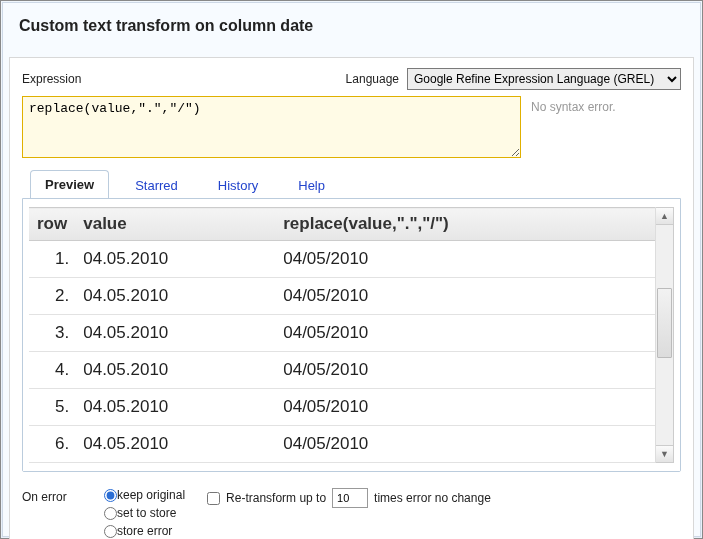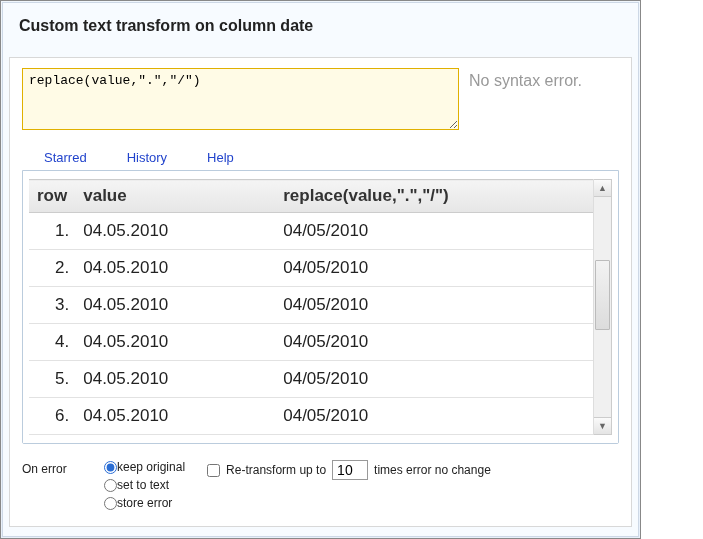--- a/index.html
+++ b/index.html
@@ -4,21 +4,21 @@
 <style>
   * { box-sizing: border-box; }
   body {
     margin: 0;
     font-family: Arial, Helvetica, sans-serif;
     font-size: 12px;
     background: #fff;
     color: #222;
   }
   .dialog {
-    width: 641px;
+    width: 703px;
     height: 539px;
     border: 1px solid #888;
     background: linear-gradient(#f0f6fc, #e8f0fa);
     padding: 1px;
   }
   .dialog-inner {
     border: 1px solid #cdd8e6;
     background: #f7fbff;
     height: 100%;
     padding: 0;
@@ -59,21 +59,21 @@
     background: #fffbe6;
     font-family: "Courier New", monospace;
     font-size: 13px;
     padding: 4px 6px;
     resize: both;
     outline: none;
   }
   .status {
     width: 150px;
     color: #999;
-    font-size: 16px;
+    font-size: 12px;
     padding-top: 4px;
   }
   .tabs-wrap {
     border: 1px solid #bcd;
     border-radius: 0 0 2px 2px;
     position: relative;
     padding: 0;
   }
   .tabs {
     display: flex;
@@ -173,21 +173,21 @@
     gap: 22px;
   }
   .onerror-label { width: 60px; padding-top: 2px; }
   .radios label { display: flex; align-items: center; gap: 0; margin-bottom: 4px; }
   .retrans { display: flex; align-items: center; gap: 6px; }
   .retrans input[type=text] {
     width: 36px;
     height: 20px;
     border: 1px solid #999;
     padding: 1px 4px;
-    font-size: 14px;
+    font-size: 11px;
   }
   .buttons {
     padding: 8px 12px 10px 12px;
     display: flex;
     gap: 8px;
   }
   button.dlg {
     height: 24px;
     padding: 0 12px;
     border: 1px solid #999;
@@ -203,28 +203,38 @@
 </style>
 </head>
 <body>
 
 <div class="dialog">
   <div class="dialog-inner">
     <div class="title">Custom text transform on column date</div>
 
     <div class="body">
 
+      <div class="row expr-row">
+        <div class="label">Expression</div>
+        <div class="lang-wrap">
+          <div class="label">Language</div>
+          <select class="lang">
+            <option>Google Refine Expression Language (GREL)</option>
+          </select>
+        </div>
+      </div>
 
       <div class="expr-area">
         <textarea class="expr" style="">replace(value,".","/")</textarea>
         <div class="status">No syntax error.</div>
       </div>
 
       <div class="tabs-spacer"></div>
       <div class="tabs">
+        <div class="tab active">Preview</div>
         <div class="tab">Starred</div>
         <div class="tab">History</div>
         <div class="tab">Help</div>
       </div>
 
       <div class="tabs-wrap">
         <div class="preview-pane">
           <div class="table-wrap">
             <table class="preview">
               <thead>
@@ -278,21 +288,21 @@
 
       <div class="onerror-row">
         <div class="onerror-label">On error</div>
         <div class="radios">
           <label>
             <input type="radio" name="onerr" checked="" style="">
             <span>keep original</span>
           </label>
           <label>
             <input type="radio" name="onerr" style="">
-            <span>set to text</span>
+            <span>set to store</span>
           </label>
           <label>
             <input type="radio" name="onerr" style="">
             <span>store error</span>
           </label>
         </div>
         <div class="retrans">
           <input type="checkbox" style="">
           <span>Re-transform up to</span>
           <input type="text" value="10" style="">

